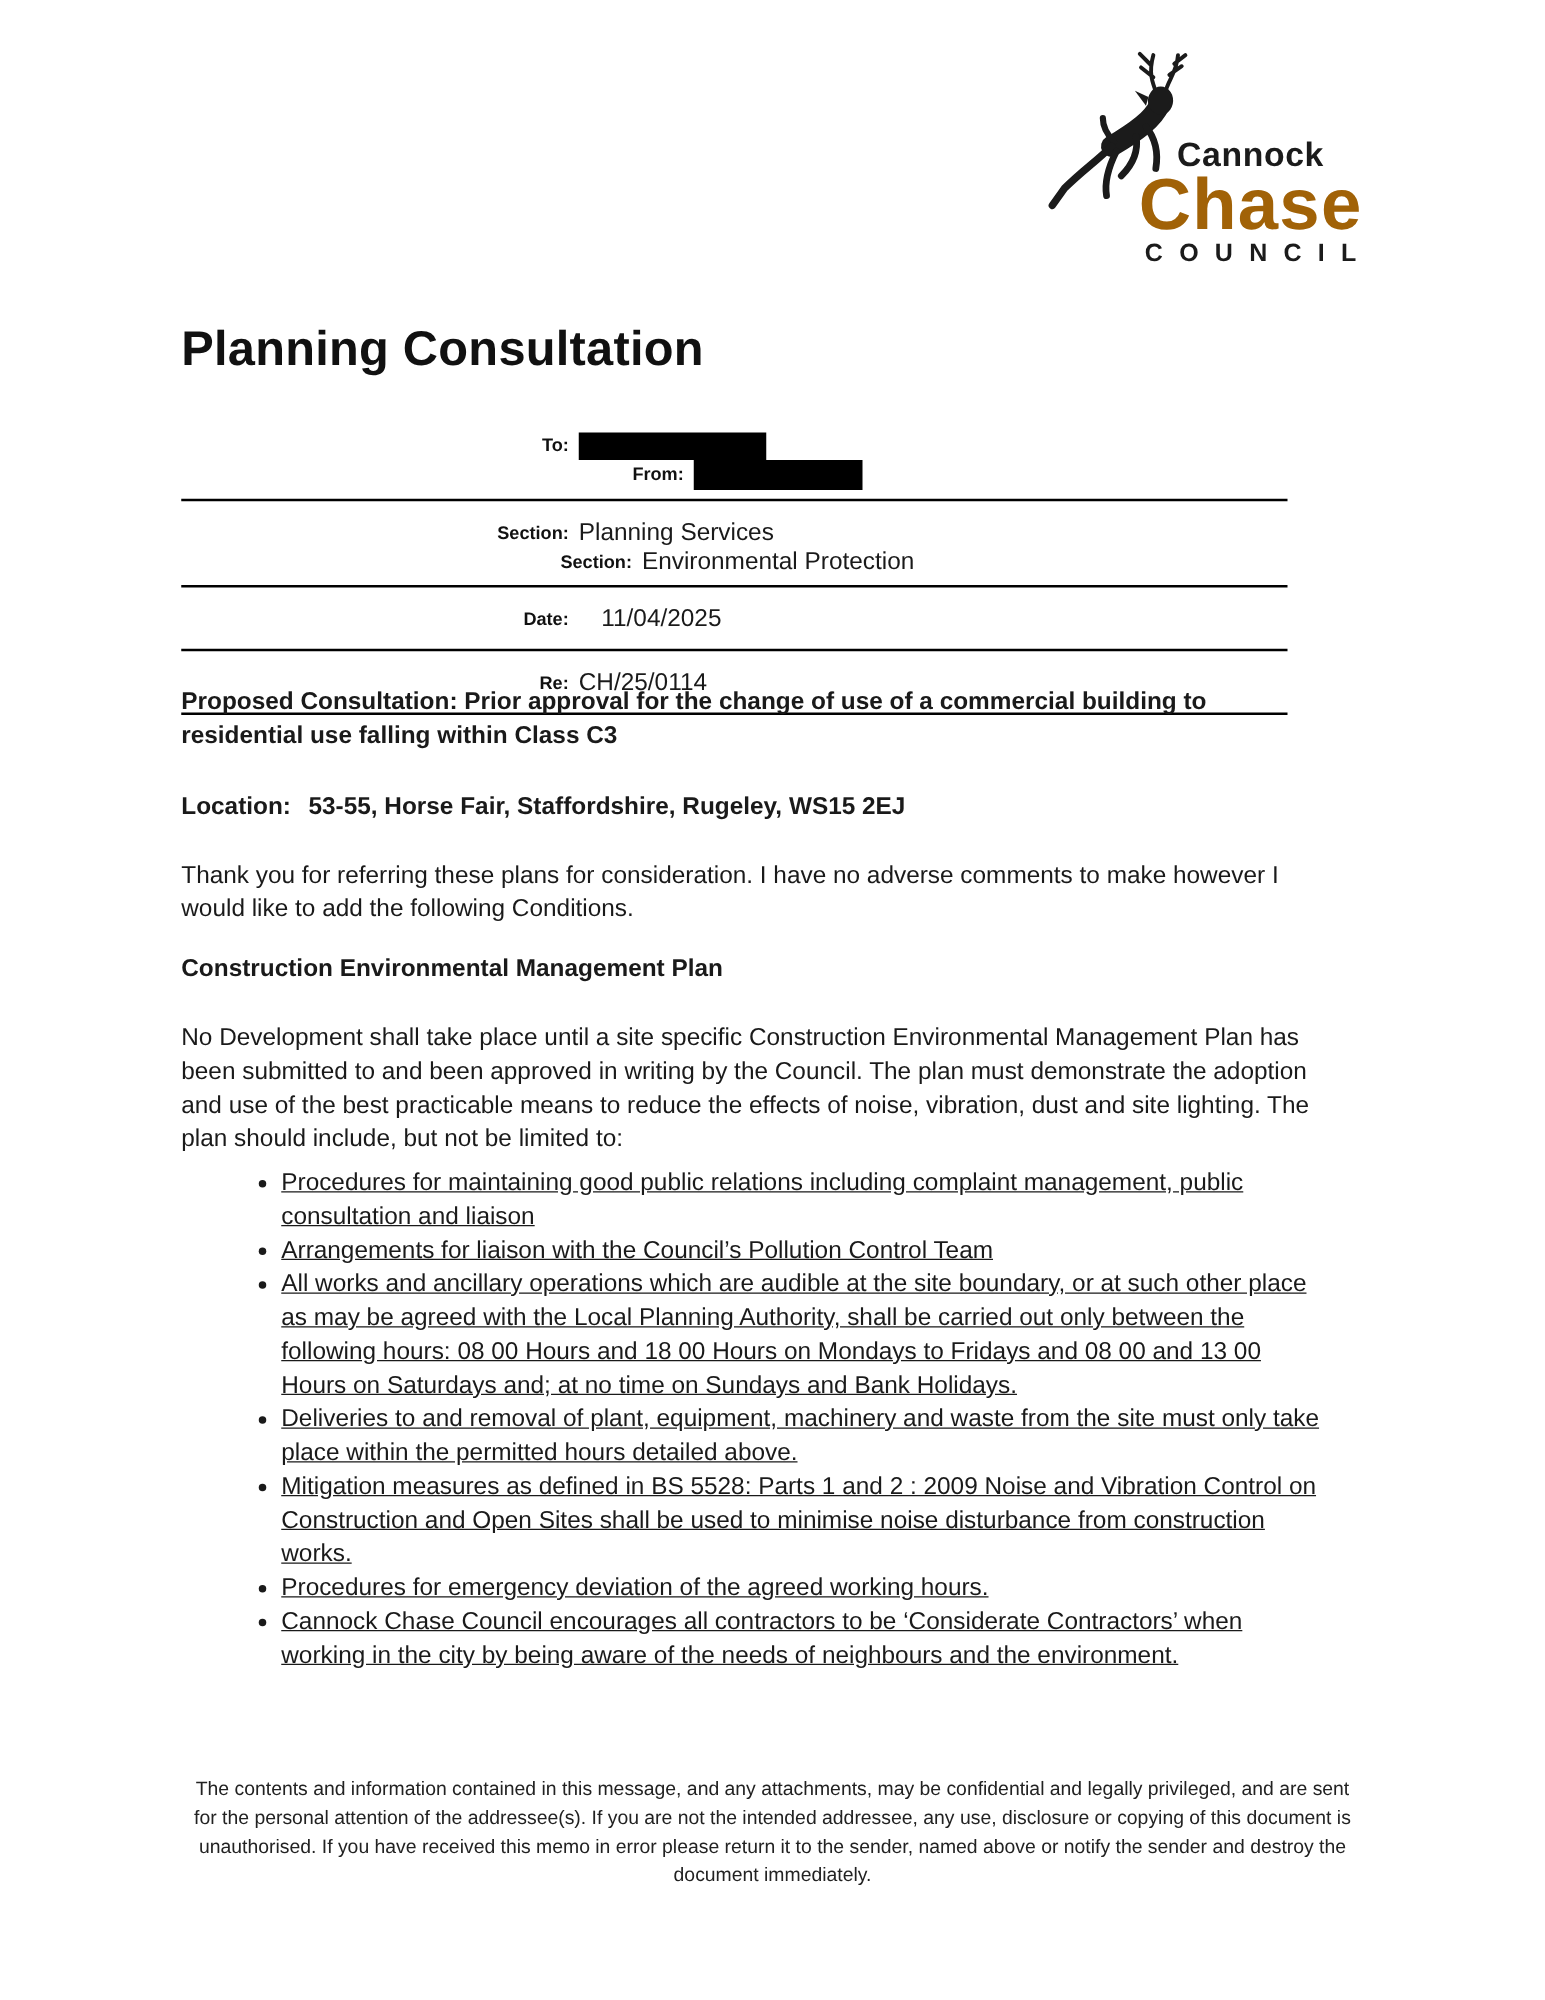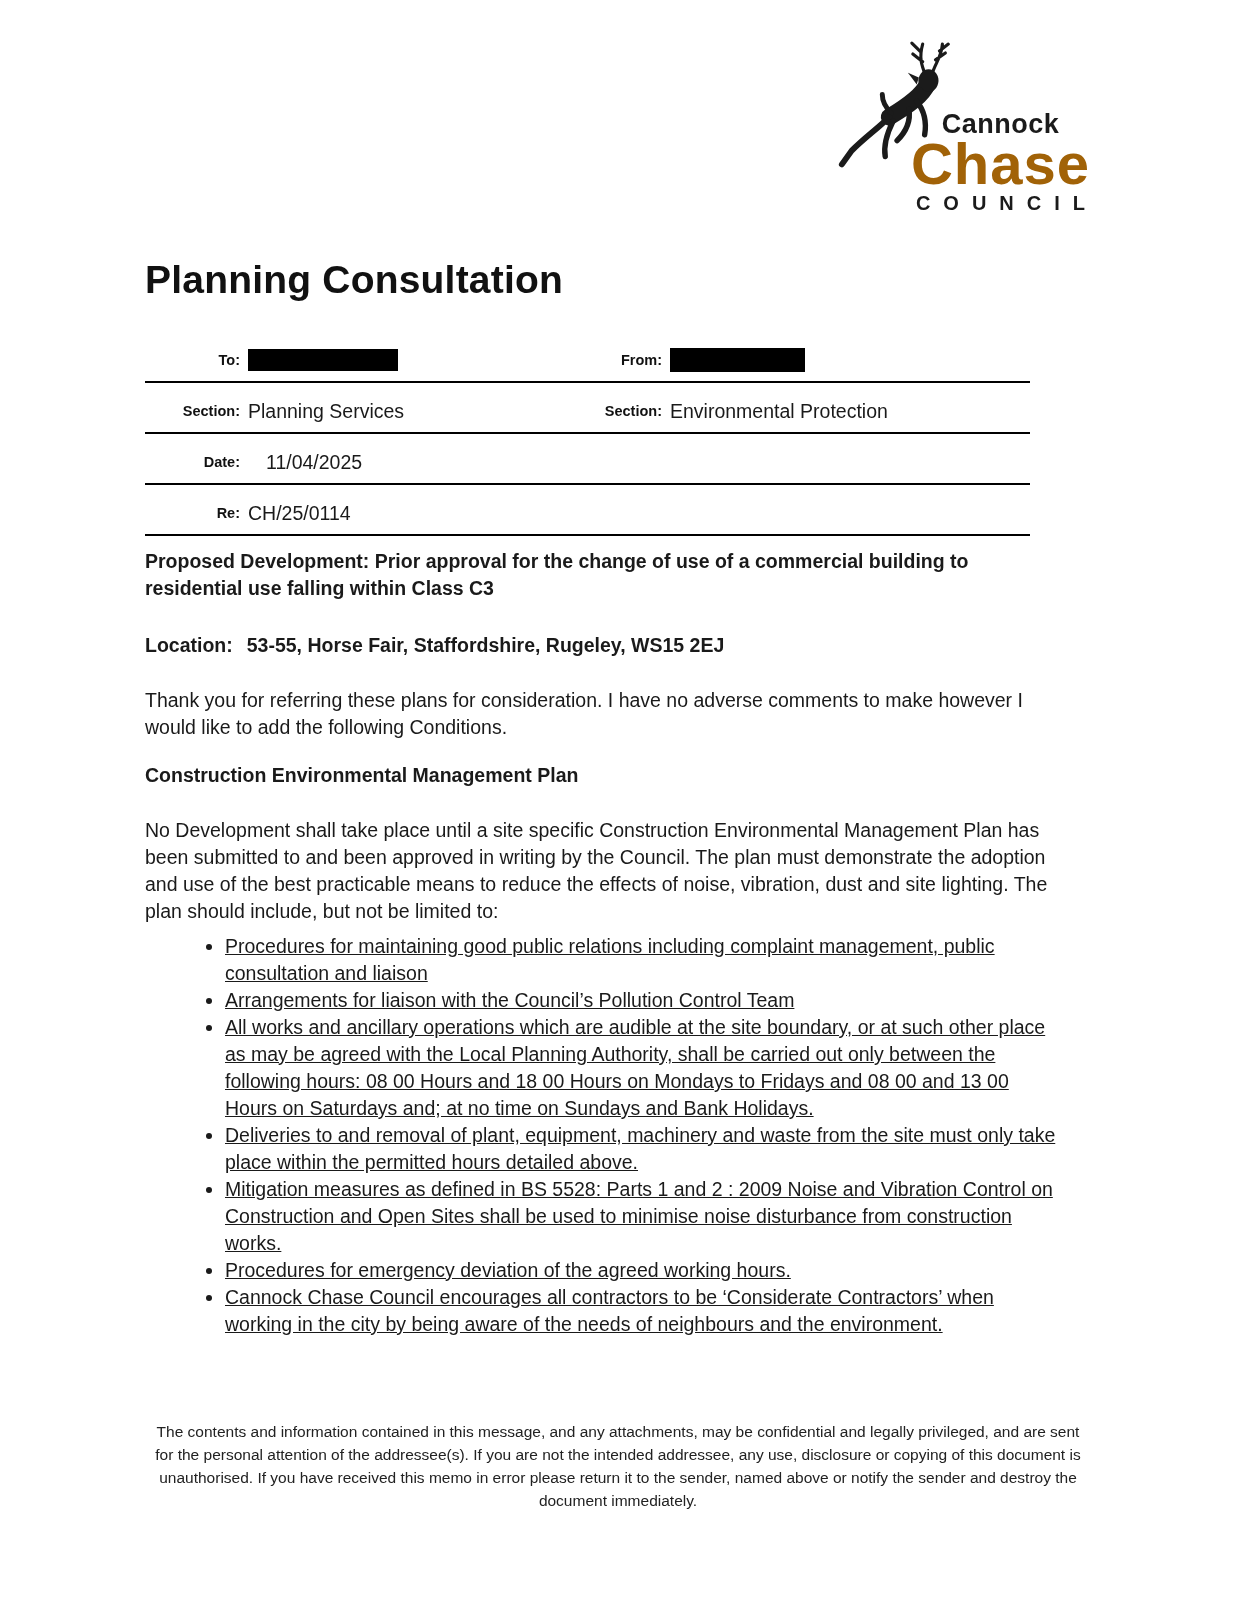--- a/index.html
+++ b/index.html
@@ -25,21 +25,21 @@
   .title {
     position:absolute; top:258px; left:145px; margin:0;
     font-size:39px; font-weight:bold; letter-spacing:0.2px; color:#111;
   }
 
   
   .memo { position:absolute; top:346px; left:145px; width:885px; }
   .memo-row {
     display:flex; align-items:center;
     border-bottom:2px solid #000;
-    padding-bottom:7px; margin-bottom:14px; min-height:28px;
+    padding-bottom:7px; margin-bottom:14px; min-height:28px;flex-direction:column;
   }
   .memo-cell { display:flex; align-items:center; width:455px; flex:none; }
   .memo-cell.right { width:auto; flex:1; }
   .memo-lbl {
     display:inline-block; width:95px; flex:none; text-align:right;
     font-weight:bold; font-size:14.5px; margin-right:8px; color:#111;
   }
   .memo-lbl.r { width:62px; }
   .memo-val { font-size:19.5px; color:#1a1a1a; }
   .memo-val.indent { margin-left:18px; }
@@ -132,21 +132,21 @@
       <div class="memo-cell">
         <span class="memo-lbl">Re:</span>
         <span class="memo-val">CH/25/0114</span>
       </div>
     </div>
 
   </div>
 
   <div class="docbody">
 
-    <p class="b p-proposed">Proposed Development: Prior approval for the change of use of a commercial building to residential use falling within Class C3</p>
+    <p class="b p-proposed">Proposed Consultation: Prior approval for the change of use of a commercial building to residential use falling within Class C3</p>
 
     <p class="b p-location">
       <span>Location:</span><span class="loc-val">53-55, Horse Fair, Staffordshire, Rugeley, WS15 2EJ</span>
     </p>
 
     <p class="p-intro">Thank you for referring these plans for consideration. I have no adverse comments to make however I would like to add the following Conditions.</p>
 
     <p class="b p-heading">Construction Environmental Management Plan</p>
 
     <p class="p-cemp">No Development shall take place until a site specific Construction Environmental Management Plan has been submitted to and been approved in writing by the Council. The plan must demonstrate the adoption and use of the best practicable means to reduce the effects of noise, vibration, dust and site lighting.  The plan should include, but not be limited to:</p>

